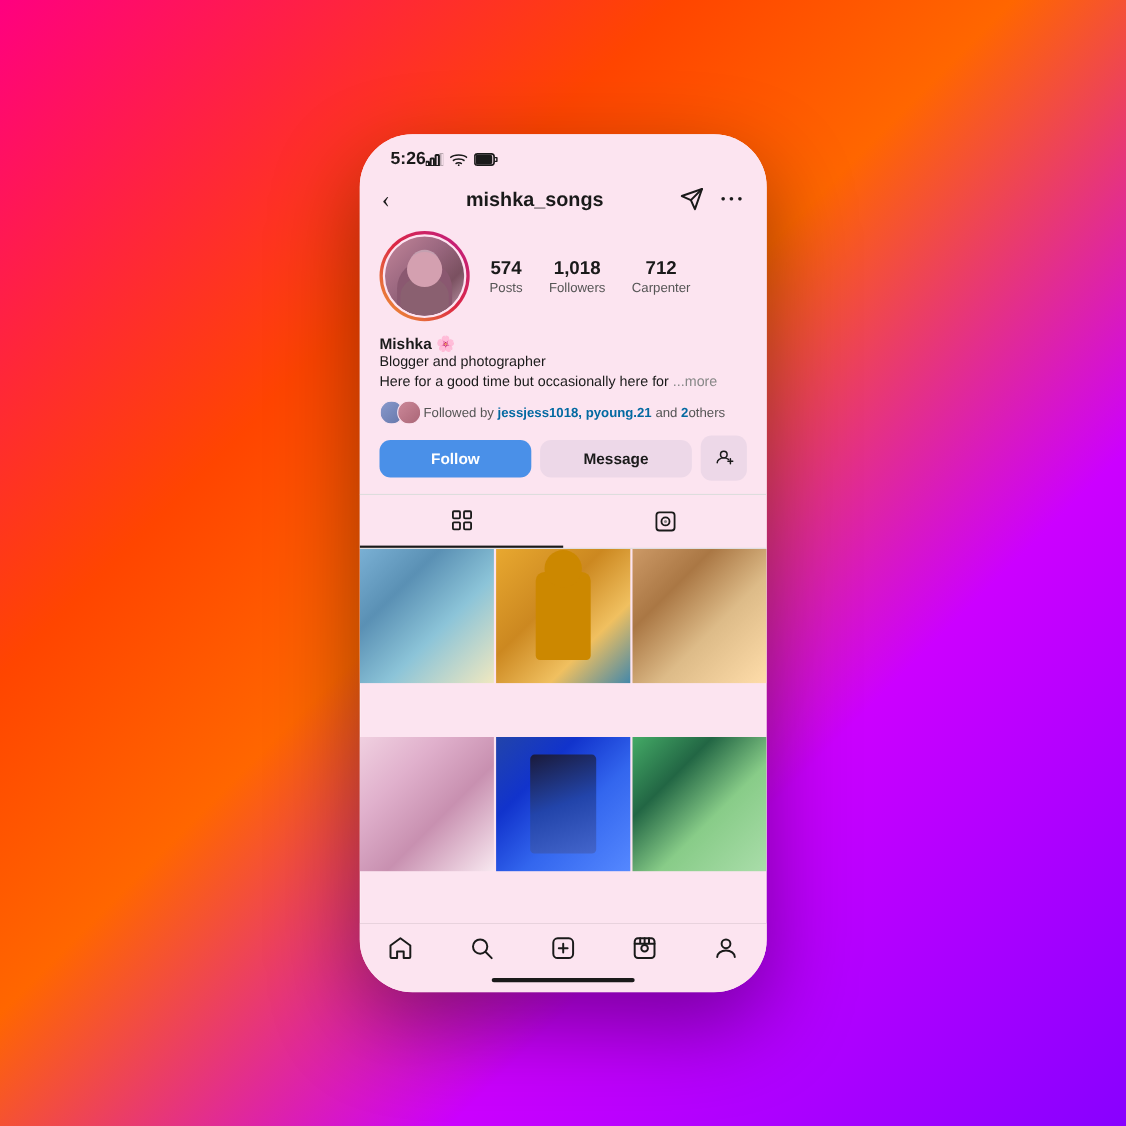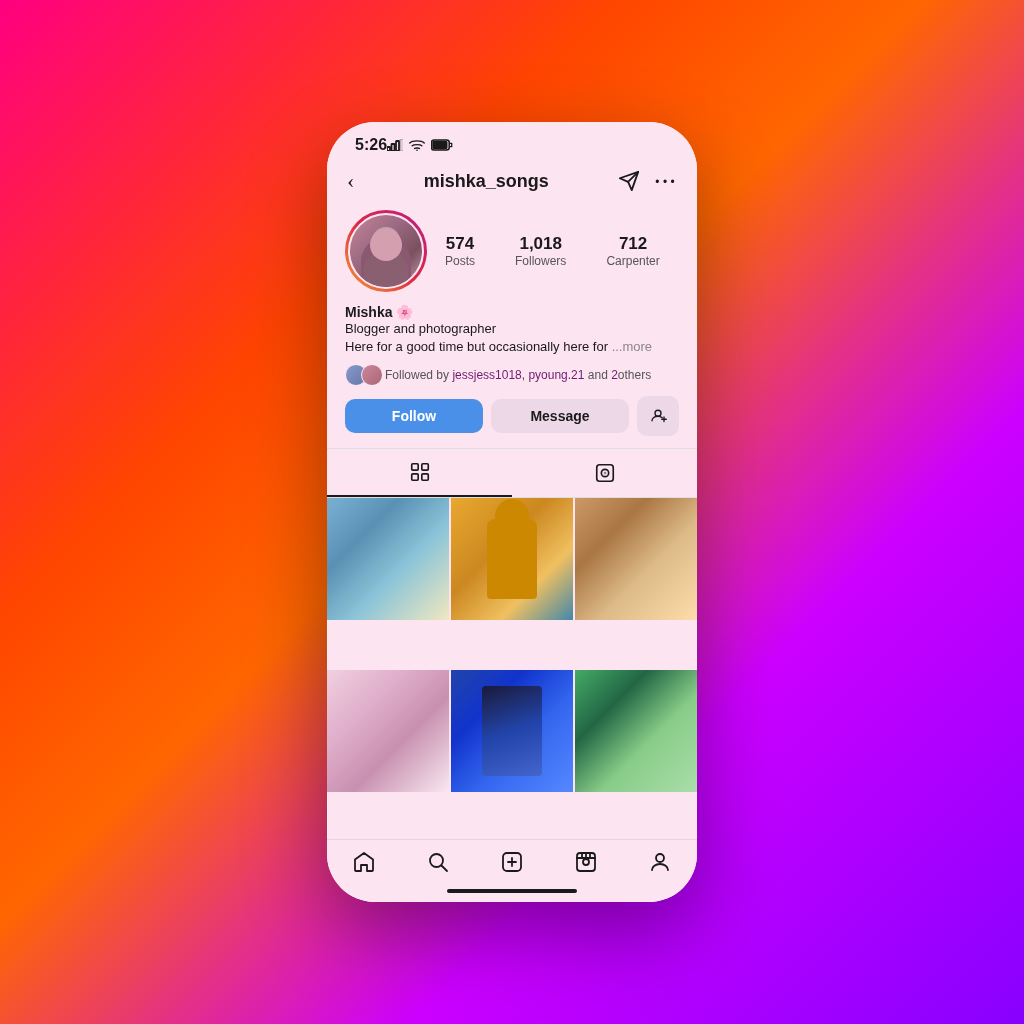--- a/index.html
+++ b/index.html
@@ -146,21 +146,21 @@
       left: 50%;
       transform: translateX(-50%);
       width: 32px;
       height: 32px;
       background: #d4a0b0;
       border-radius: 50%;
     }
 
     .stats-row {
       display: flex;
-      gap: 40px;
+      gap: 24px;
       flex: 1;
     }
 
     .stat-item {
       display: flex;
       flex-direction: column;
       align-items: center;
     }
 
     .stat-number {
@@ -266,22 +266,22 @@
       background: linear-gradient(135deg, #cc8899, #aa6677);
     }
 
     .followed-text {
       font-size: 12px;
       color: #555;
       font-family: -apple-system, BlinkMacSystemFont, sans-serif;
     }
 
     .followed-bold {
-      font-weight: 400;
-      color: #701a75;
+      font-weight: 700;
+      color: #0369a1;
     }
 
     
     .action-buttons {
       display: flex;
       gap: 8px;
       margin-bottom: 4px;
       align-items: center;
     }
 

